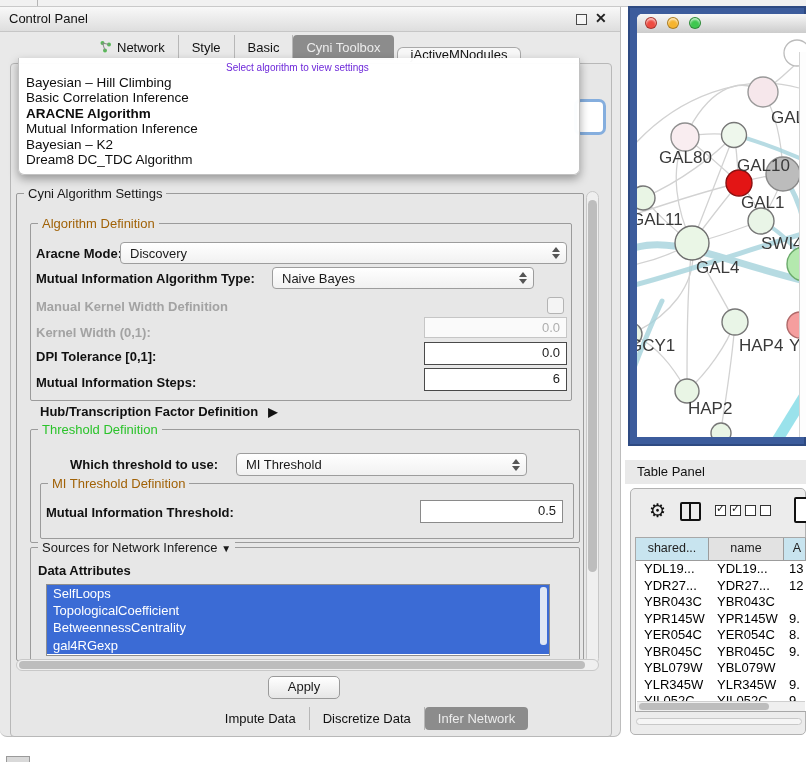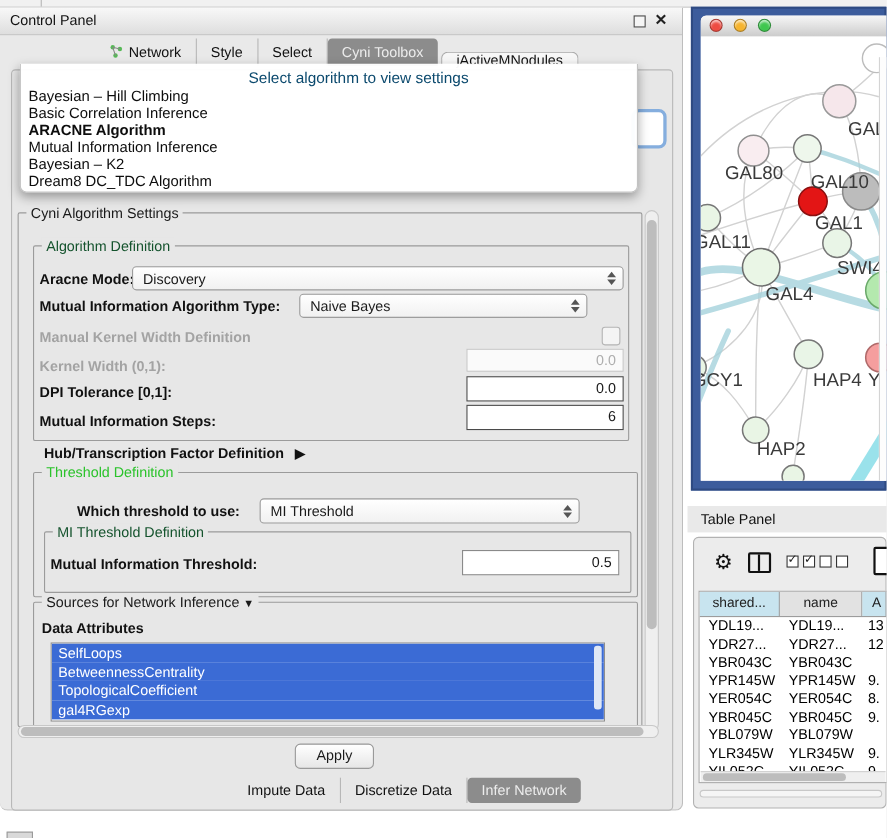--- a/index.html
+++ b/index.html
@@ -38,29 +38,29 @@
     background:#e7e7e7;border:1px solid #b8b8b8;border-radius:4px;}
 
   
   .focus-frag{position:absolute;left:574px;top:92px;width:26px;height:30px;background:#fff;
     border:3px solid #85aede;border-radius:7px;z-index:4;}
 
   
   .algo-dropdown{position:absolute;left:18px;top:51px;width:560px;height:116px;z-index:10;
     background:rgba(255,255,255,0.97);border:1px solid #c2c2c2;border-top:none;
     border-radius:0 0 6px 6px;box-shadow:0 4px 10px rgba(0,0,0,0.35);}
-  .algo-placeholder{padding:4px 0 2px 207px;font-size:14px;color:#0c4a6e;}
+  .algo-placeholder{padding:4px 0 2px 207px;font-size:10px;color:#6d28d9;}
   .algo-item{padding:0 0 0 7px;font-size:13.5px;line-height:15.4px;color:#0d0d0d;white-space:nowrap;}
   .algo-item.bold{font-weight:bold;}
 
   
   .group{position:absolute;border:1px solid #9b9b9b;border-radius:2px;background:transparent;}
   .group-label{position:absolute;top:-8px;left:7px;background:#e7e7e7;padding:0 4px;font-size:13px;white-space:nowrap;}
   .lbl-black{color:#1a1a1a;}
-  .lbl-blue{color:#14532d;}
+  .lbl-blue{color:#a16207;}
   .lbl-green{color:#2bc32b;}
 
   .field-label{position:absolute;font-weight:bold;font-size:13px;color:#111;white-space:nowrap;}
   .field-label.disabled{color:#a3a3a3;}
 
   .combo{position:absolute;background:linear-gradient(#ffffff,#f1f1f1);border:1px solid #9d9d9d;
     border-radius:4px;font-size:13px;display:flex;align-items:center;padding-left:9px;box-sizing:border-box;}
   .stepper{position:absolute;right:5px;top:0;bottom:0;width:10px;display:flex;flex-direction:column;justify-content:center;align-items:center;gap:2px;}
   .tri-up{width:0;height:0;border-left:4px solid transparent;border-right:4px solid transparent;border-bottom:5px solid #555;}
   .tri-down{width:0;height:0;border-left:4px solid transparent;border-right:4px solid transparent;border-top:5px solid #555;}
@@ -160,21 +160,21 @@
             <line x1="3.5" y1="3" x2="10" y2="4.5" stroke="#888" stroke-width="1"></line>
             <line x1="3.5" y1="3" x2="6" y2="10.5" stroke="#888" stroke-width="1"></line>
           </svg>
       </span>
       <span>Network</span>
     </div>
     <div class="tab tab-plain">
         <span>Style</span>
       </div>
     <div class="tab tab-plain">
-        <span>Select</span>
+        <span>Basic</span>
       </div>
     <div class="tab tab-selected">
         <span>Cyni Toolbox</span>
       </div>
     <div class="tab tab-boxed">
         <span>jActiveMNodules</span>
       </div>
   </div>
 
   <div class="inner-panel"></div>
@@ -250,22 +250,22 @@
   </div>
   <div class="field-label" style="left:46px;top:498px;">Mutual Information Threshold:</div>
   <div class="tfield" style="left:420px;top:493px;width:143px;height:23px;">0.5</div>
 
   <div class="group" style="left:30px;top:540px;width:548px;height:113px;">
     <span class="group-label lbl-black"><span>Sources for Network Inference</span> <span style="font-size:10px;">▼</span></span>
   </div>
   <div class="field-label" style="left:38px;top:556px;">Data Attributes</div>
   <div class="attr-list" style="left:46px;top:577px;width:502px;height:70px;">
     <div class="attr-item">SelfLoops</div>
+    <div class="attr-item">TopologicalCoefficient</div>
     <div class="attr-item">BetweennessCentrality</div>
-    <div class="attr-item">TopologicalCoefficient</div>
     <div class="attr-item">gal4RGexp</div>
     <div class="attr-scroll"></div>
   </div>
 
   <div class="vscroll" style="left:586px;top:184px;height:474px;">
     <div class="thumb" style="top:8px;height:372px;"></div>
   </div>
   <div class="hscroll" style="left:16px;top:652px;width:583px;">
     <div class="thumb" style="left:2px;width:566px;"></div>
   </div>

